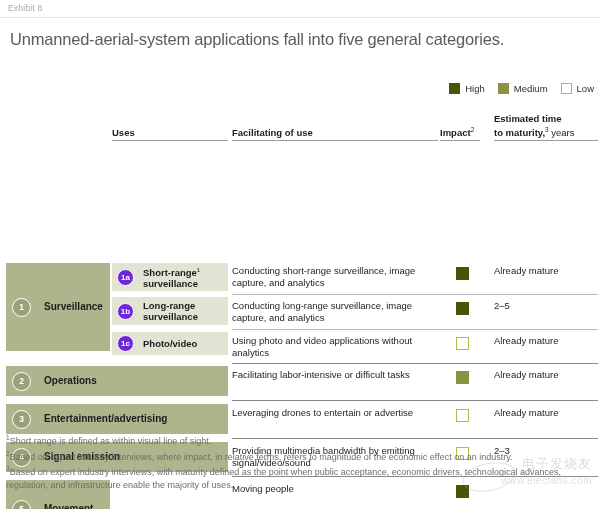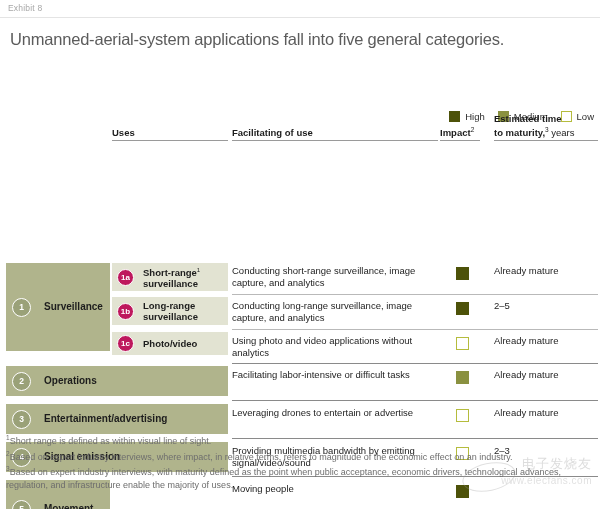--- a/index.html
+++ b/index.html
@@ -49,21 +49,20 @@
   
   .legend {
     position: absolute;
     right: 6px;
     top: 83px;
     display: flex;
     align-items: center;
     gap: 13px;
     font-size: 9.5px;
     color: #2b2b2b;
-    margin-top: 28px;
   }
   .legend-item {
     display: flex;
     align-items: center;
     gap: 5px;
   }
   .legend-swatch {
     width: 11px;
     height: 11px;
     display: block;
@@ -174,21 +173,21 @@
   }
   .sub-label sup {
     font-size: 6px;
     font-weight: normal;
     vertical-align: super;
   }
   .badge-sub {
     width: 17px;
     height: 17px;
     left: 5px;
-    background: #be185d;
+    background: #6d28d9;
     font-size: 8px;
   }
 
   
   .cell-desc {
     position: absolute;
     left: 232px;
     width: 206px;
     font-size: 9.5px;
     line-height: 12px;

